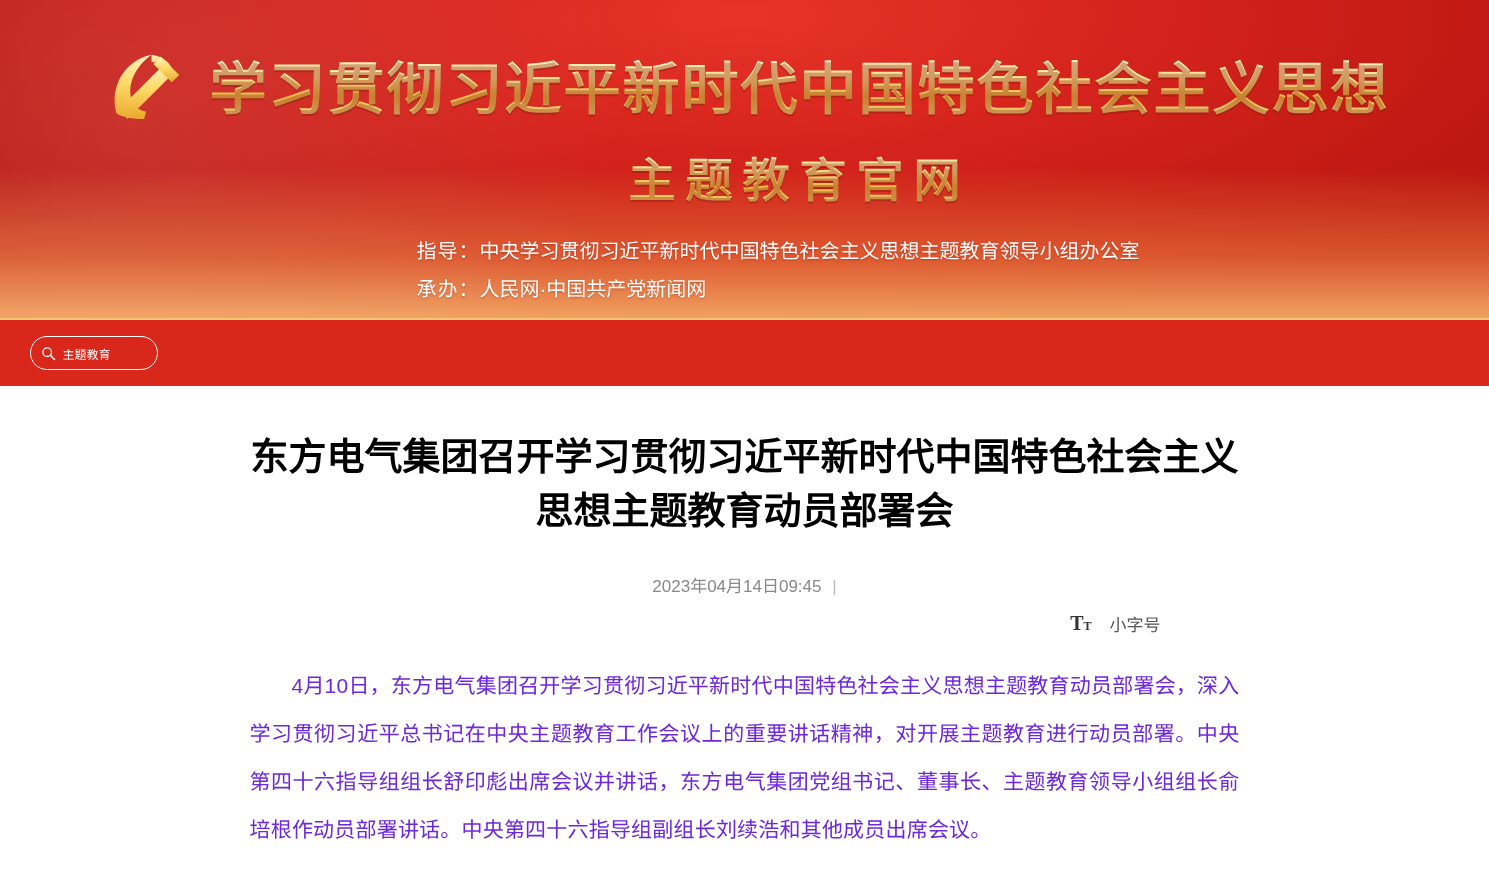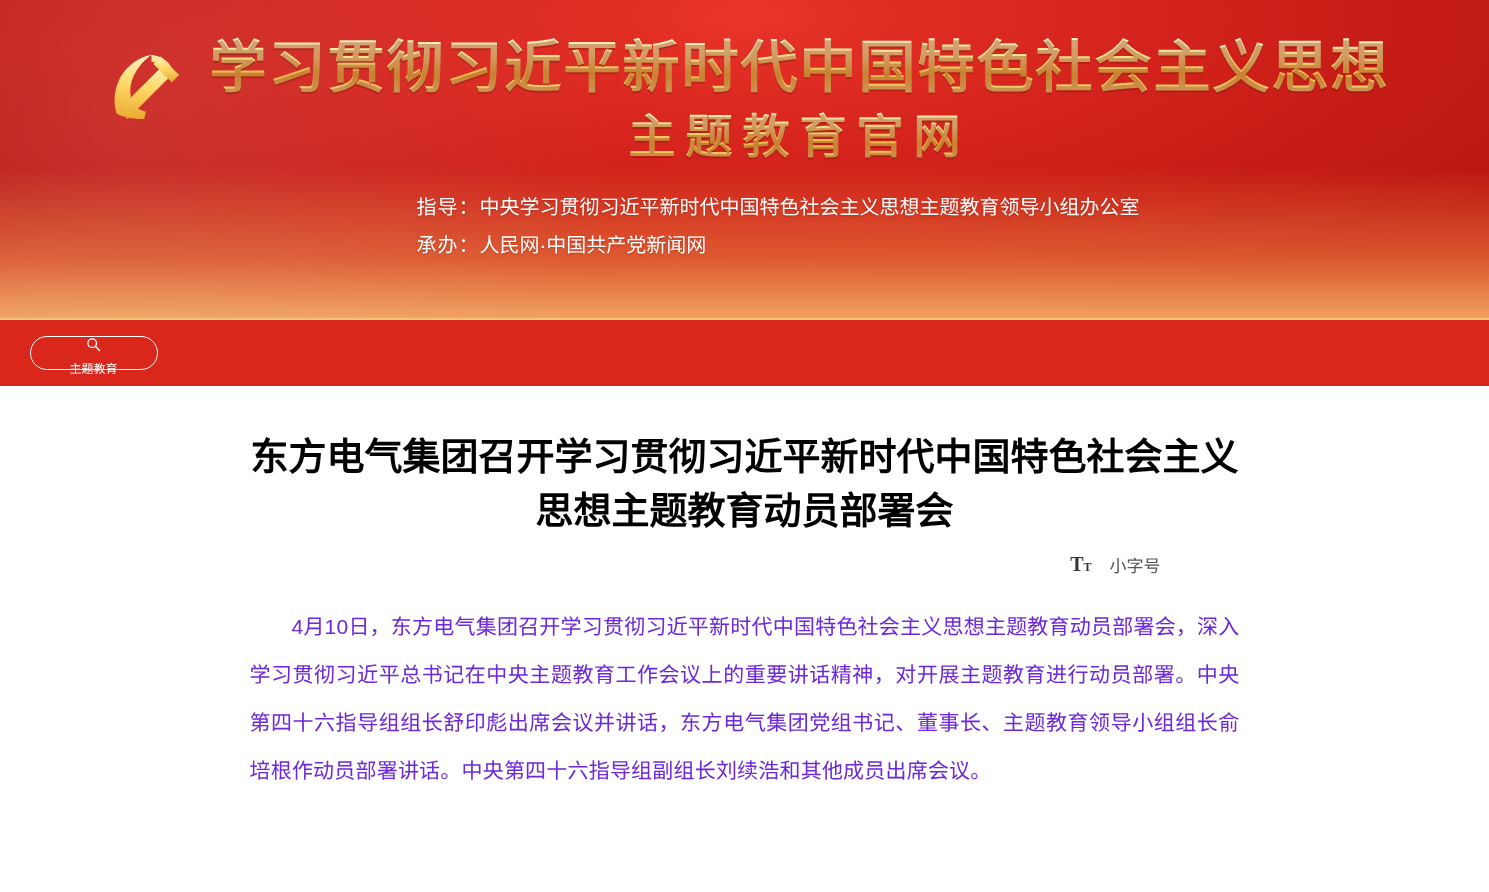--- a/index.html
+++ b/index.html
@@ -68,20 +68,21 @@
     font-family: "Liberation Serif", "DejaVu Serif", serif;
     font-weight: bold;
     letter-spacing: 2px;
     background: linear-gradient(180deg, #fff4c8 0%, #ffe08a 35%, #f2b945 60%, #ffe79c 100%);
     -webkit-background-clip: text;
     background-clip: text;
     color: transparent;
     -webkit-text-fill-color: transparent;
     text-shadow: 0 2px 0 rgba(120,25,10,0.35);
     white-space: nowrap;
+    margin-top: 22px;
   }
   .main-title-1 {
     font-size: 57px;
     line-height: 68px;
   }
   .main-title-2 {
     font-size: 47px;
     line-height: 70px;
     letter-spacing: 10px;
   }
@@ -135,21 +136,20 @@
     align-items: center;
     gap: 7px;
     width: 128px;
     height: 34px;
     border: 1px solid #ffffff;
     border-radius: 17px;
     padding: 0 10px;
     color: #ffffff;
     font-size: 12px;
     cursor: pointer;
-    flex-direction: column;
   }
   .search-pill svg { flex: 0 0 auto; }
 
   
   .article {
     width: 1000px;
     margin: 0 auto;
     padding-top: 44px;
   }
   .article-title {
@@ -262,20 +262,24 @@
         <line x1="10.2" y1="10.2" x2="14.4" y2="14.4" stroke="#ffffff" stroke-width="1.6" stroke-linecap="round"></line>
       </svg>
       <span>主题教育</span>
     </div>
   </div>
 </nav>
 
 <main class="article">
   <h1 class="article-title">东方电气集团召开学习贯彻习近平新时代中国特色社会主义思想主题教育动员部署会</h1>
 
+  <div class="article-meta">
+    <span>2023年04月14日09:45</span>
+    <span class="meta-divider">|</span>
+  </div>
 
   <div class="fontsize-bar">
     <div class="fontsize-btn">
       <span class="tt-glyph">T<sub>T</sub></span>
       <span>小字号</span>
     </div>
   </div>
 
   <div class="article-body">
     <p>4月10日，东方电气集团召开学习贯彻习近平新时代中国特色社会主义思想主题教育动员部署会，深入学习贯彻习近平总书记在中央主题教育工作会议上的重要讲话精神，对开展主题教育进行动员部署。中央第四十六指导组组长舒印彪出席会议并讲话，东方电气集团党组书记、董事长、主题教育领导小组组长俞培根作动员部署讲话。中央第四十六指导组副组长刘续浩和其他成员出席会议。</p>

